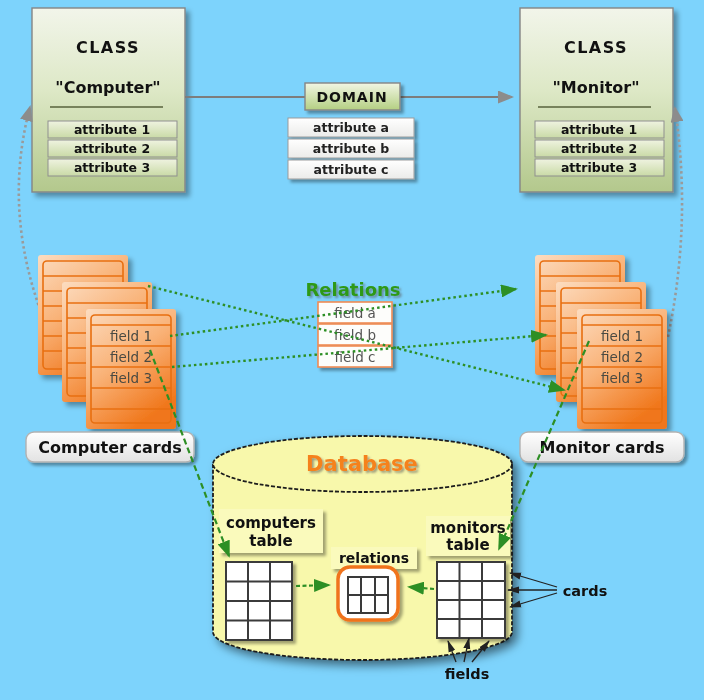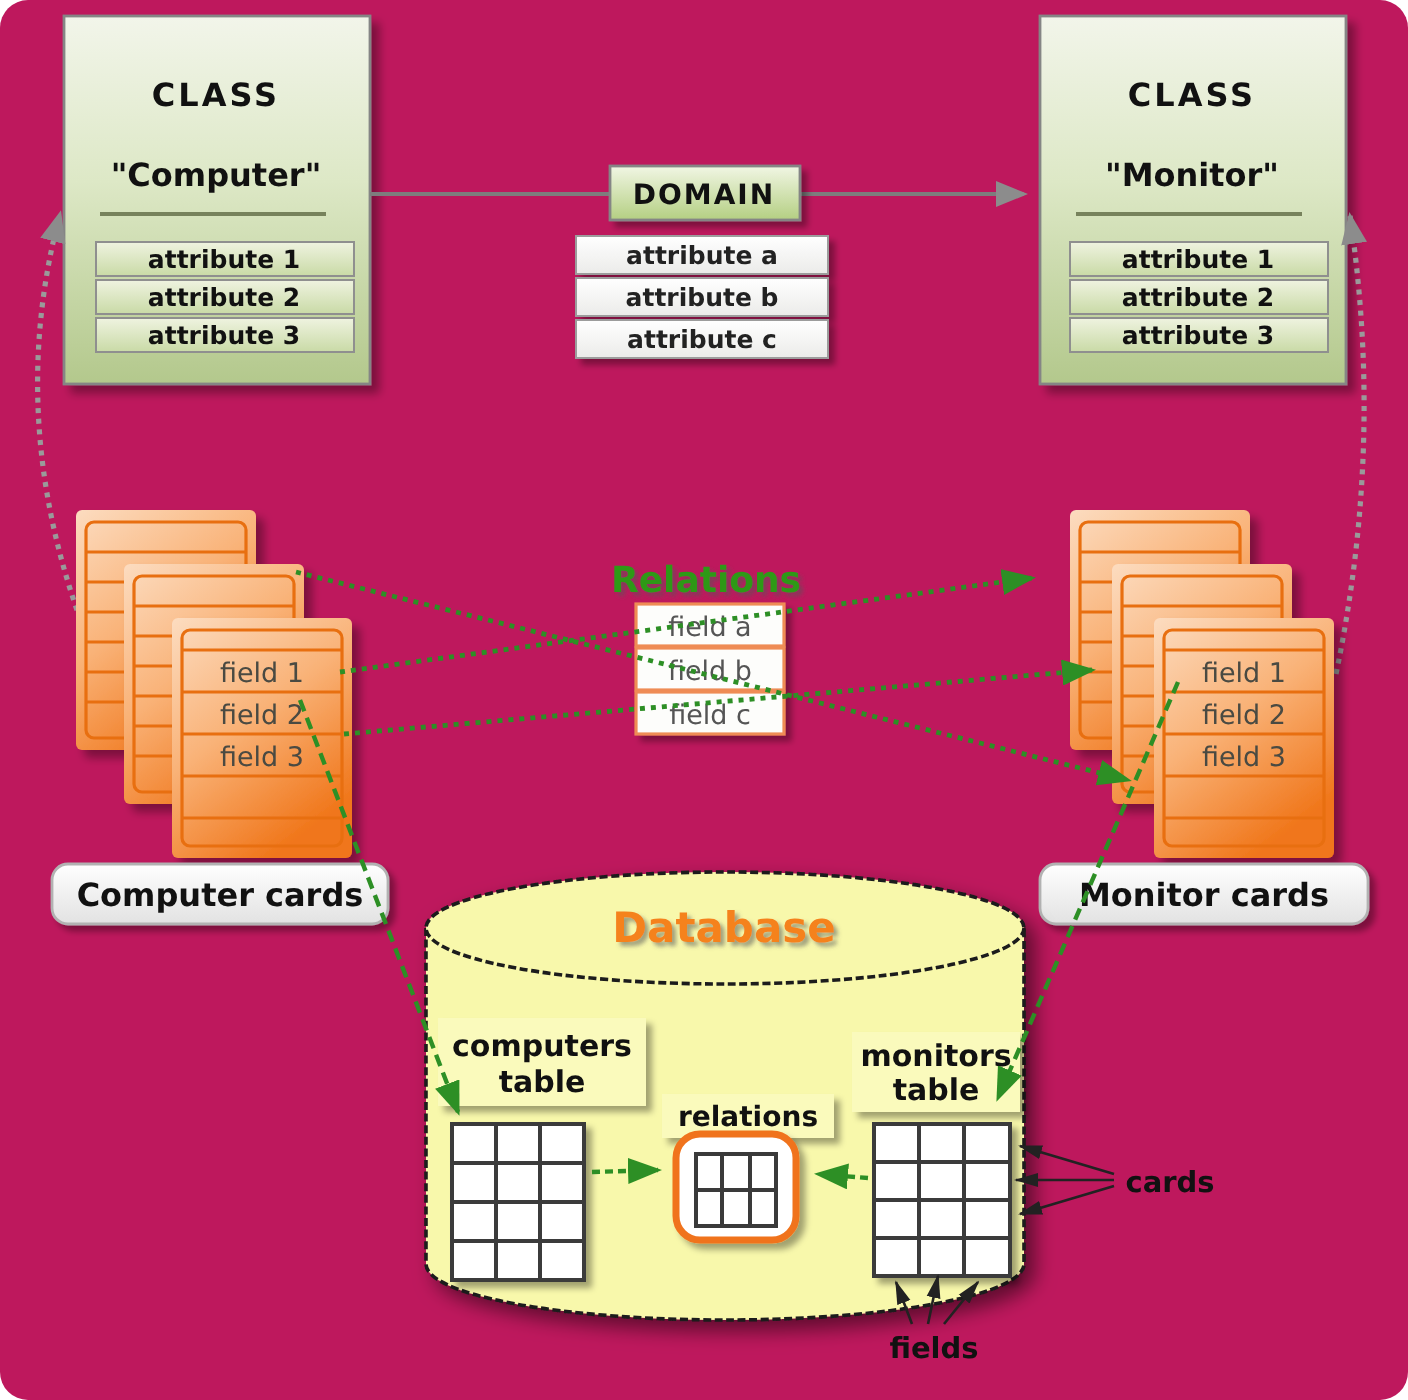--- a/index.html
+++ b/index.html
@@ -1,16 +1,16 @@
 <!DOCTYPE html>
 <html><head>
 <meta charset="utf-8">
 <style>
   html,body{margin:0;padding:0;background:#fff;}
-  .stage{width:704px;height:700px;position:relative;background:#be185d;overflow:hidden;border-radius:14px;}
+  .stage{width:704px;height:700px;position:relative;background:#7dd3fc;overflow:hidden;}
   svg{display:block;}
   text{font-family:"DejaVu Sans","Liberation Sans",sans-serif;}
   .bold{font-weight:700;}
   .f21{font-size:21px;} .f18{font-size:18px;} .f16{font-size:16px;}
   .f15{font-size:15px;} .f145{font-size:14.5px;} .f14{font-size:14px;}
   .f135{font-size:13.5px;} .f125{font-size:12.5px;}
   .mid{text-anchor:middle;}
 </style>
 </head>
 <body>

